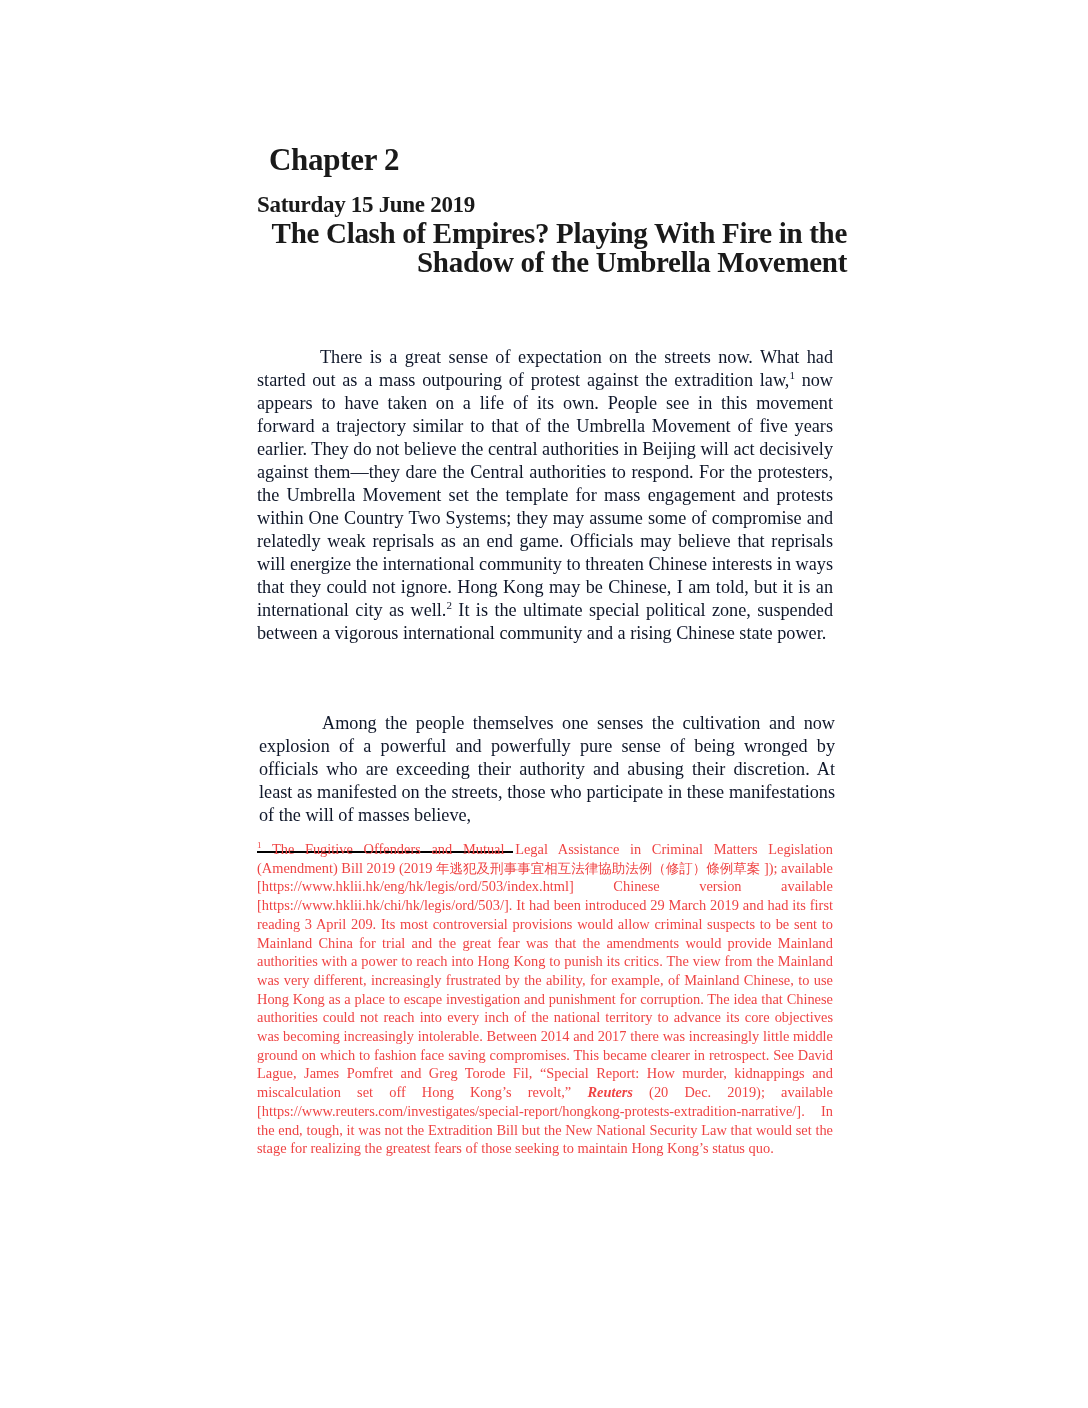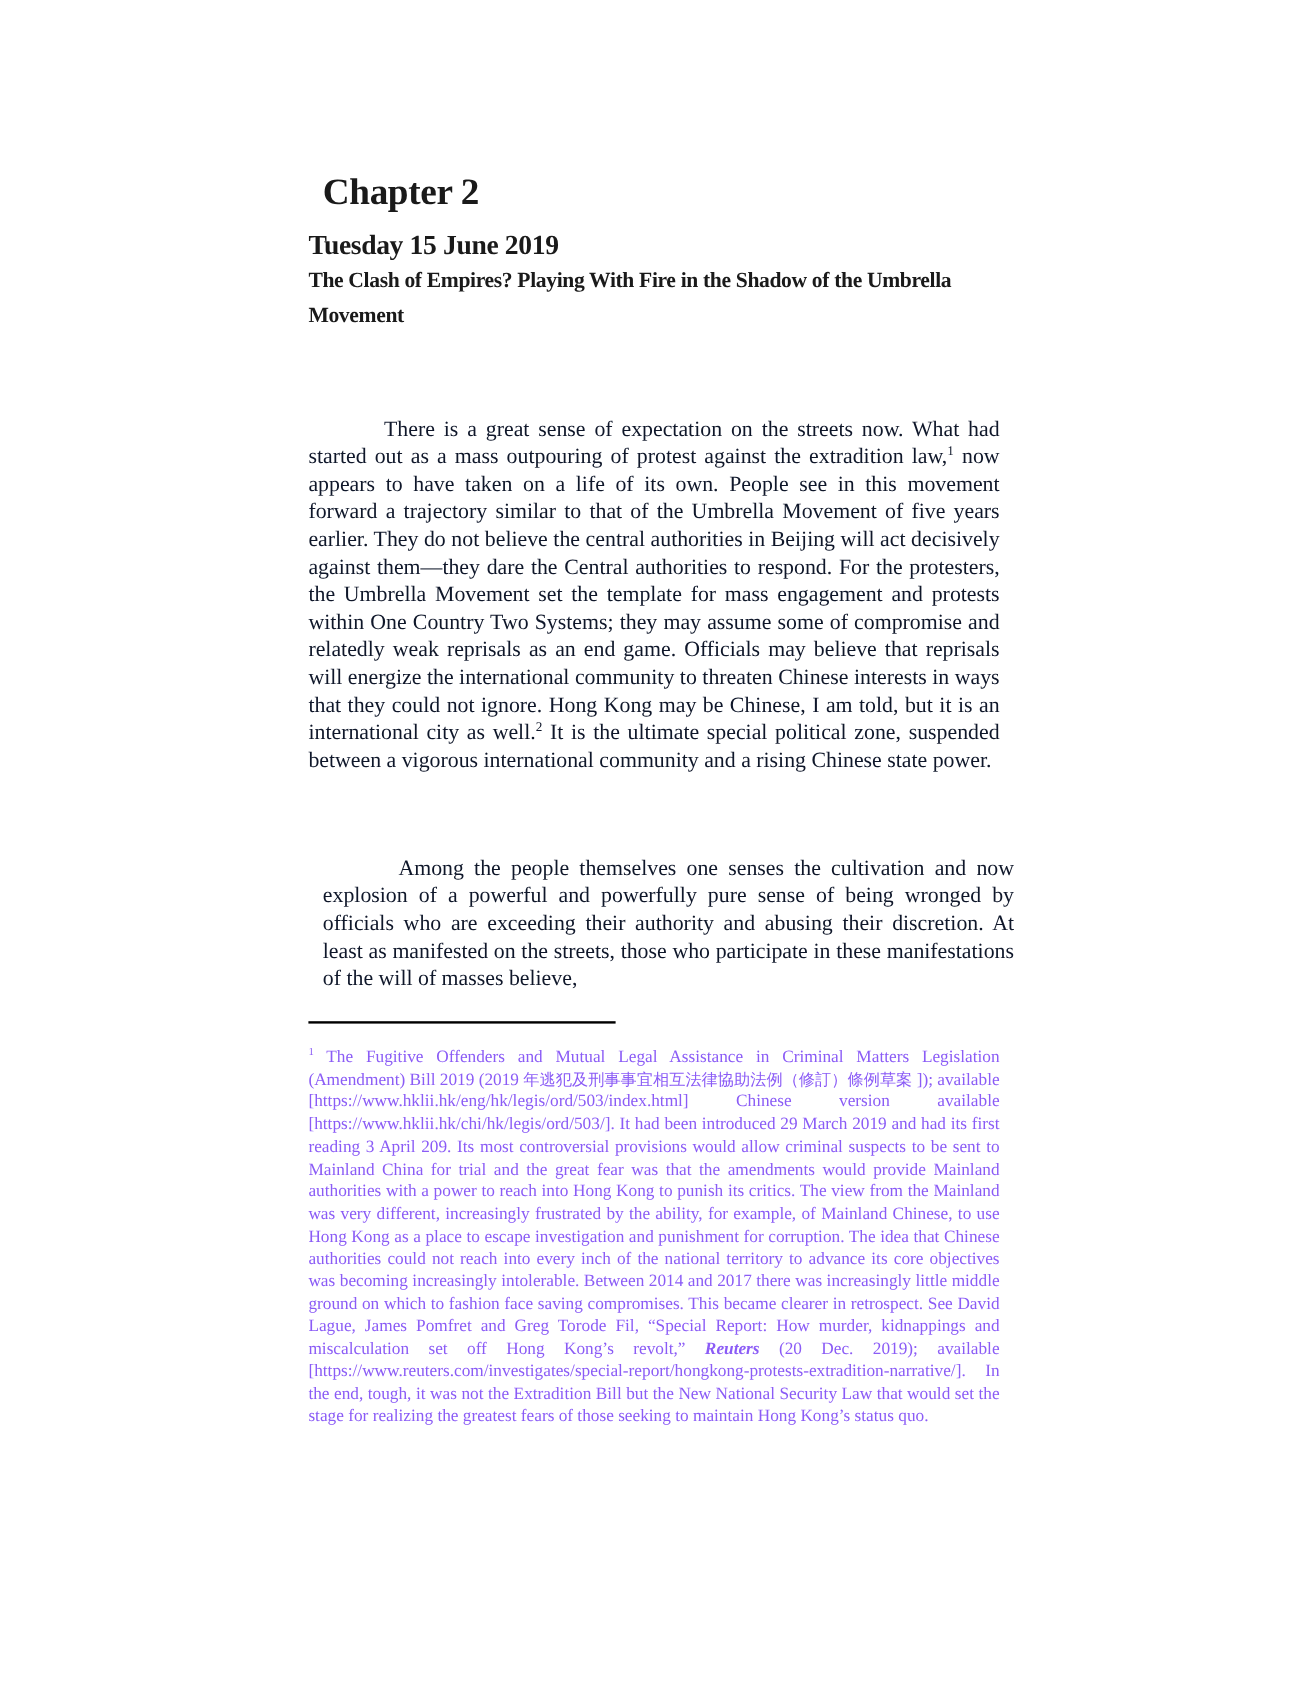--- a/index.html
+++ b/index.html
@@ -1,38 +1,38 @@
 <!DOCTYPE html>
 <html><head>
 <meta charset="utf-8">
 <style>
   html, body { margin: 0; padding: 0; background: #ffffff; }
   body { width: 1088px; height: 1408px; position: relative; overflow: hidden; color: #1a1a1a; }
   .page { position: absolute; left: 257px; top: 0; width: 576px; }
   .chapter-title { position: absolute; top: 128px; left: 0; font-family: "Liberation Serif", serif; font-weight: bold; font-size: 31px; line-height: 40px; margin: 12px; letter-spacing: -0.3px; }
   .date-heading { position: absolute; top: 190px; left: 0; font-family: "Liberation Serif", serif; font-weight: bold; font-size: 23px; line-height: 30px; margin: 0; letter-spacing: -0.3px; }
-  .subtitle { position: absolute; top: 219px; left: 0; width: 590px; font-family: "Liberation Serif", serif; font-size: 18px; line-height: 29px; margin: 0; letter-spacing: -0.3px; }
+  .subtitle { position: absolute; top: 219px; left: 0; width: 590px; font-family: "Liberation Serif", serif; font-size: 29px; line-height: 29px; margin: 0; letter-spacing: -0.3px; text-align: right; }
   .body-text { font-family: Liberation Serif, serif; font-size: 18.2px; line-height: 23px; text-align: justify; margin: 0; color: #0f172a; }
   .para1 { position: absolute; top: 346px; left: 0; width: 576px; }
-  .para2 { position: absolute; top: 712px; left: 12px; width: 576px; }
+  .para2 { position: absolute; top: 712px; left: 2px; width: 576px; }
   .indent { display: inline-block; width: 63px; }
   sup.fnref { font-size: 11px; line-height: 0; vertical-align: super; }
   .fn-rule { position: absolute; top: 851px; left: 0; width: 256px; height: 2px; background: #000; }
-  .footnotes { position: absolute; top: 872px; left: 0; width: 576px; font-family: "Liberation Serif", serif; font-size: 14.4px; line-height: 18.7px; text-align: justify; color: #8b5cf6; }
+  .footnotes { position: absolute; top: 840px; left: 0; width: 576px; font-family: "Liberation Serif", serif; font-size: 14.4px; line-height: 18.7px; text-align: justify; color: #ef4444; }
   .footnotes p { margin: 0; }
   .fnnum { font-size: 9px; vertical-align: super; line-height: 0; }
   .cjk { font-family: "DejaVu Sans", sans-serif; font-size: 13.5px; }
   em.title { font-style: italic; font-weight: bold; }
 </style>
 </head>
 <body>
 
 <div class="page">
   <h1 class="chapter-title">Chapter 2</h1>
-  <h2 class="date-heading">Tuesday 15  June 2019</h2>
+  <h2 class="date-heading">Saturday 15  June 2019</h2>
   <h3 class="subtitle">The Clash of Empires? Playing With Fire in the Shadow of the Umbrella Movement</h3>
 
   <p class="body-text para1"><span class="indent"></span><span>There is a great sense of expectation on the streets now.  What had started out as a mass outpouring of protest against the extradition law,</span><sup class="fnref">1</sup><span> now appears to have taken on a life of its own.  People see in this movement forward a trajectory similar to that of the Umbrella Movement of five years earlier.  They do not believe the central authorities in Beijing will act decisively against them—they dare the Central authorities to respond. For the protesters, the Umbrella Movement set the template for mass engagement and protests within One Country Two Systems; they may assume some of compromise and relatedly weak reprisals as an end game.  Officials may believe that reprisals will energize the international community to threaten Chinese interests in ways that they could not ignore.  Hong Kong may be Chinese, I am told, but it is an international city as well.</span><sup class="fnref">2</sup><span>  It is the ultimate special political zone, suspended between a vigorous international community and a rising Chinese state power.</span></p>
 
   <p class="body-text para2"><span class="indent"></span><span>Among the people themselves one senses the cultivation and now explosion of a powerful and powerfully pure sense of being wronged  by officials who are exceeding their authority and abusing their discretion. At least as manifested on the streets, those who participate in these manifestations of the will of masses believe,</span></p>
 
   <div class="fn-rule"></div>
 
   <div class="footnotes">
     <p><span class="fnnum">1</span><span> The Fugitive Offenders and Mutual Legal Assistance in Criminal Matters Legislation (Amendment) Bill 2019 (2019 </span><span class="cjk">年逃犯及刑事事宜相互法律協助法例（修訂）條例草案</span><span> ]); available  [https://www.hklii.hk/eng/hk/legis/ord/503/index.html]  Chinese version available [https://www.hklii.hk/chi/hk/legis/ord/503/].   It had been introduced 29 March 2019 and had its first reading 3 April 209. Its most controversial provisions would allow criminal suspects to be sent to Mainland China for trial and the great fear was that the amendments would provide Mainland authorities with a power to reach into Hong Kong to punish its critics. The view from the Mainland was very different, increasingly frustrated by the ability, for example, of Mainland Chinese, to use Hong Kong as a place to escape investigation and punishment for corruption. The idea that Chinese authorities could not reach into every inch of the national territory to advance its core objectives was becoming increasingly intolerable. Between 2014 and 2017 there was increasingly little middle ground on which to fashion face saving compromises. This became clearer in retrospect.  See David Lague, James Pomfret and Greg Torode Fil, “Special Report: How murder, kidnappings and miscalculation set off Hong Kong’s revolt,” </span><em class="title">Reuters</em><span> (20 Dec. 2019); available [https://www.reuters.com/investigates/special-report/hongkong-protests-extradition-narrative/]. In the end, tough, it was not the Extradition Bill but the New National Security Law that would set the stage for realizing the greatest fears of those seeking to maintain Hong Kong’s status quo.</span></p>

